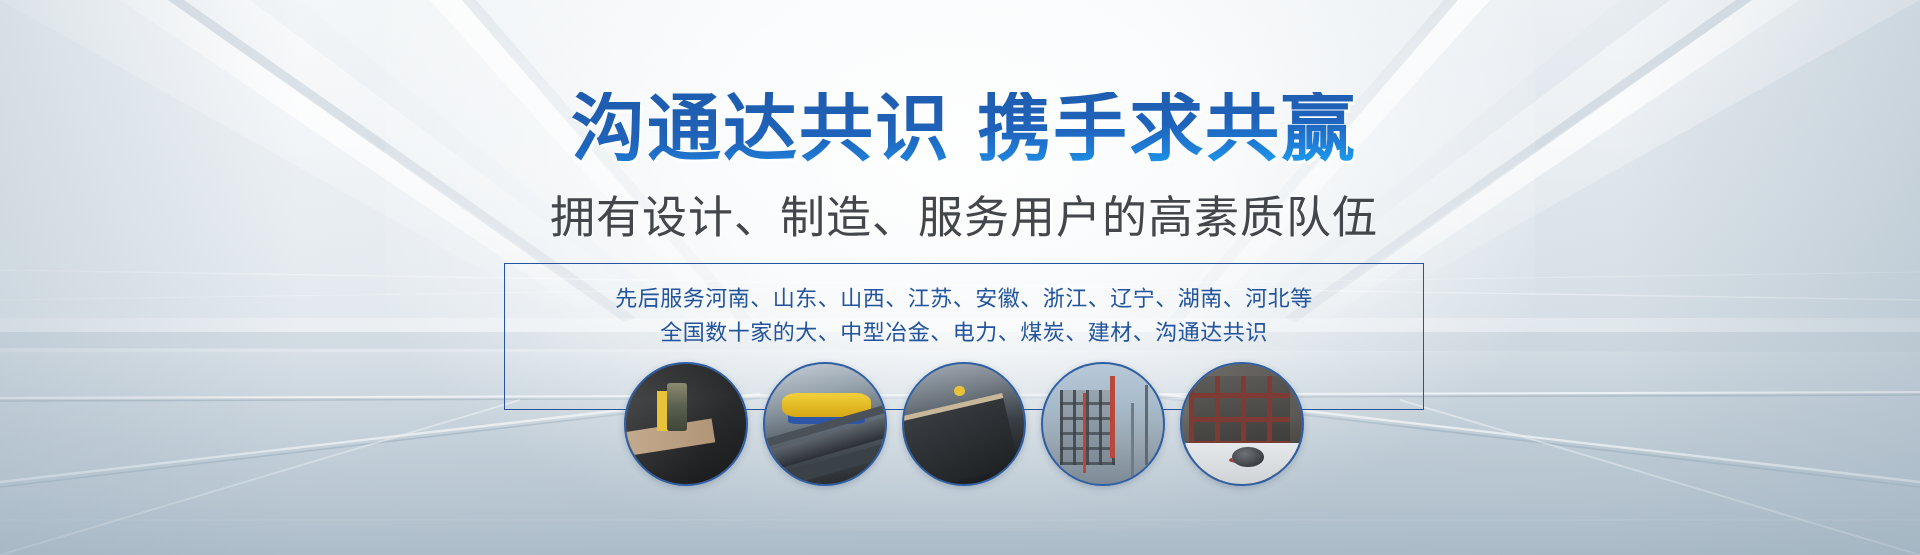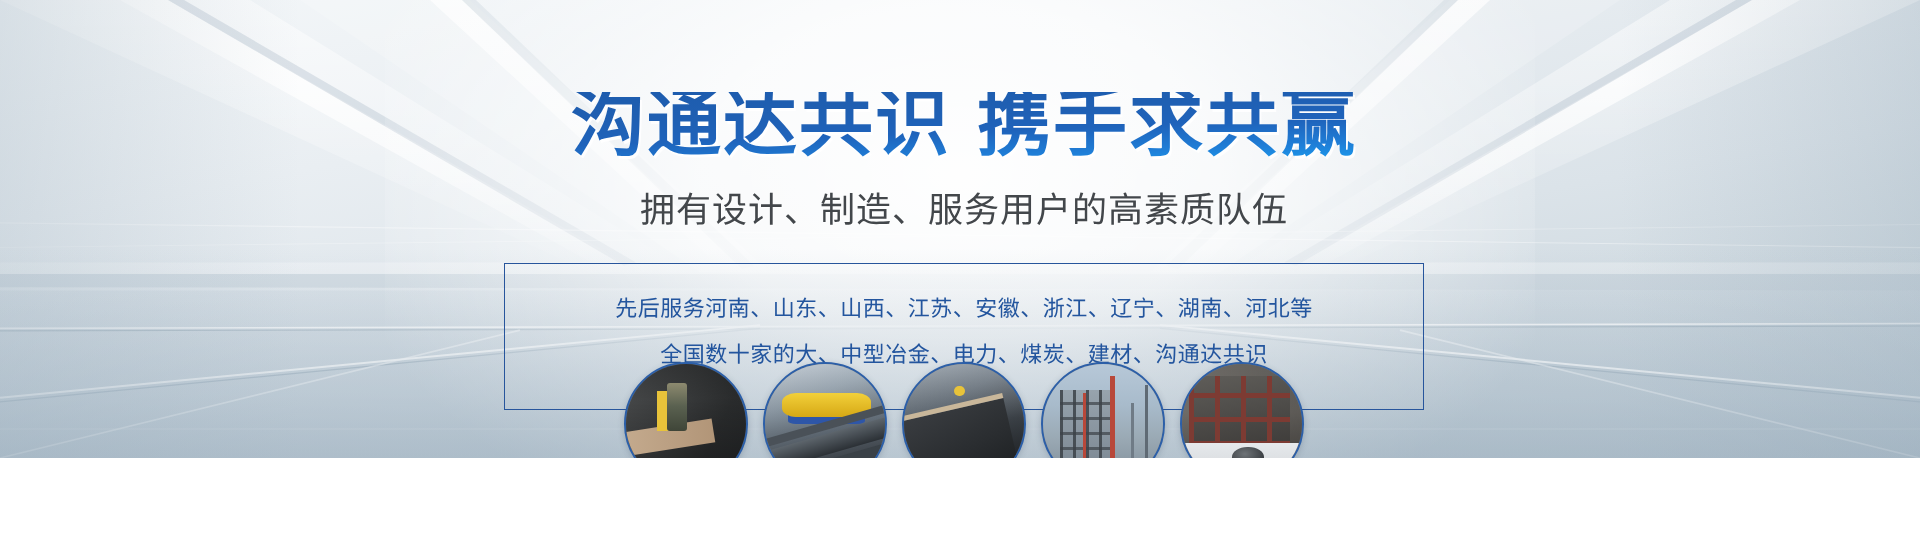--- a/index.html
+++ b/index.html
@@ -6,23 +6,23 @@
   html, body {
     margin: 0;
     padding: 0;
     background: #ffffff;
   }
   * { box-sizing: border-box; }
 
   .banner {
     position: relative;
     width: 1920px;
-    height: 458px;
+    height: 555px;
     overflow: hidden;
-    font-family: Liberation Mono, monospace;
+    font-family: Liberation Serif, serif;
     background: linear-gradient(170deg, #f4f7f9 0%, #e9eef2 28%, #dbe3e9 58%, #ccd7de 82%, #c3cfd7 100%);
     padding-left: 8px;
   }
 
   
   .bg-layer {
     position: absolute;
     inset: 0;
     pointer-events: none;
   }
@@ -87,21 +87,21 @@
     filter: drop-shadow(2px 3px 0 rgba(255,255,255,0.85));
   }
   .headline .gap { display:inline-block; width: 26px; }
 
   .subtitle {
     position: absolute;
     top: 196px;
     left: 0;
     width: 100%;
     text-align: center;
-    font-size: 35px;
+    font-size: 45px;
     line-height: 1.0;
     font-weight: 400;
     color: #43474b;
     letter-spacing: 1px;
     white-space: nowrap;
     text-shadow: 1px 1px 0 rgba(255,255,255,0.65);
   }
 
   .info-box {
     position: absolute;
@@ -118,21 +118,21 @@
     left: 0;
     right: 0;
     top: 18px;
     text-align: center;
     color: #23559e;
     font-size: 22px;
     line-height: 34px;
     letter-spacing: 0.5px;
     white-space: nowrap;
   }
-  .info-line { display:block;margin-top:12px; }
+  .info-line { display:block; }
 
   
   .thumb-row {
     position: absolute;
     left: 50%;
     transform: translateX(-50%);
     top: 348px;
     width: 680px;
     height: 152px;
     display: flex;

